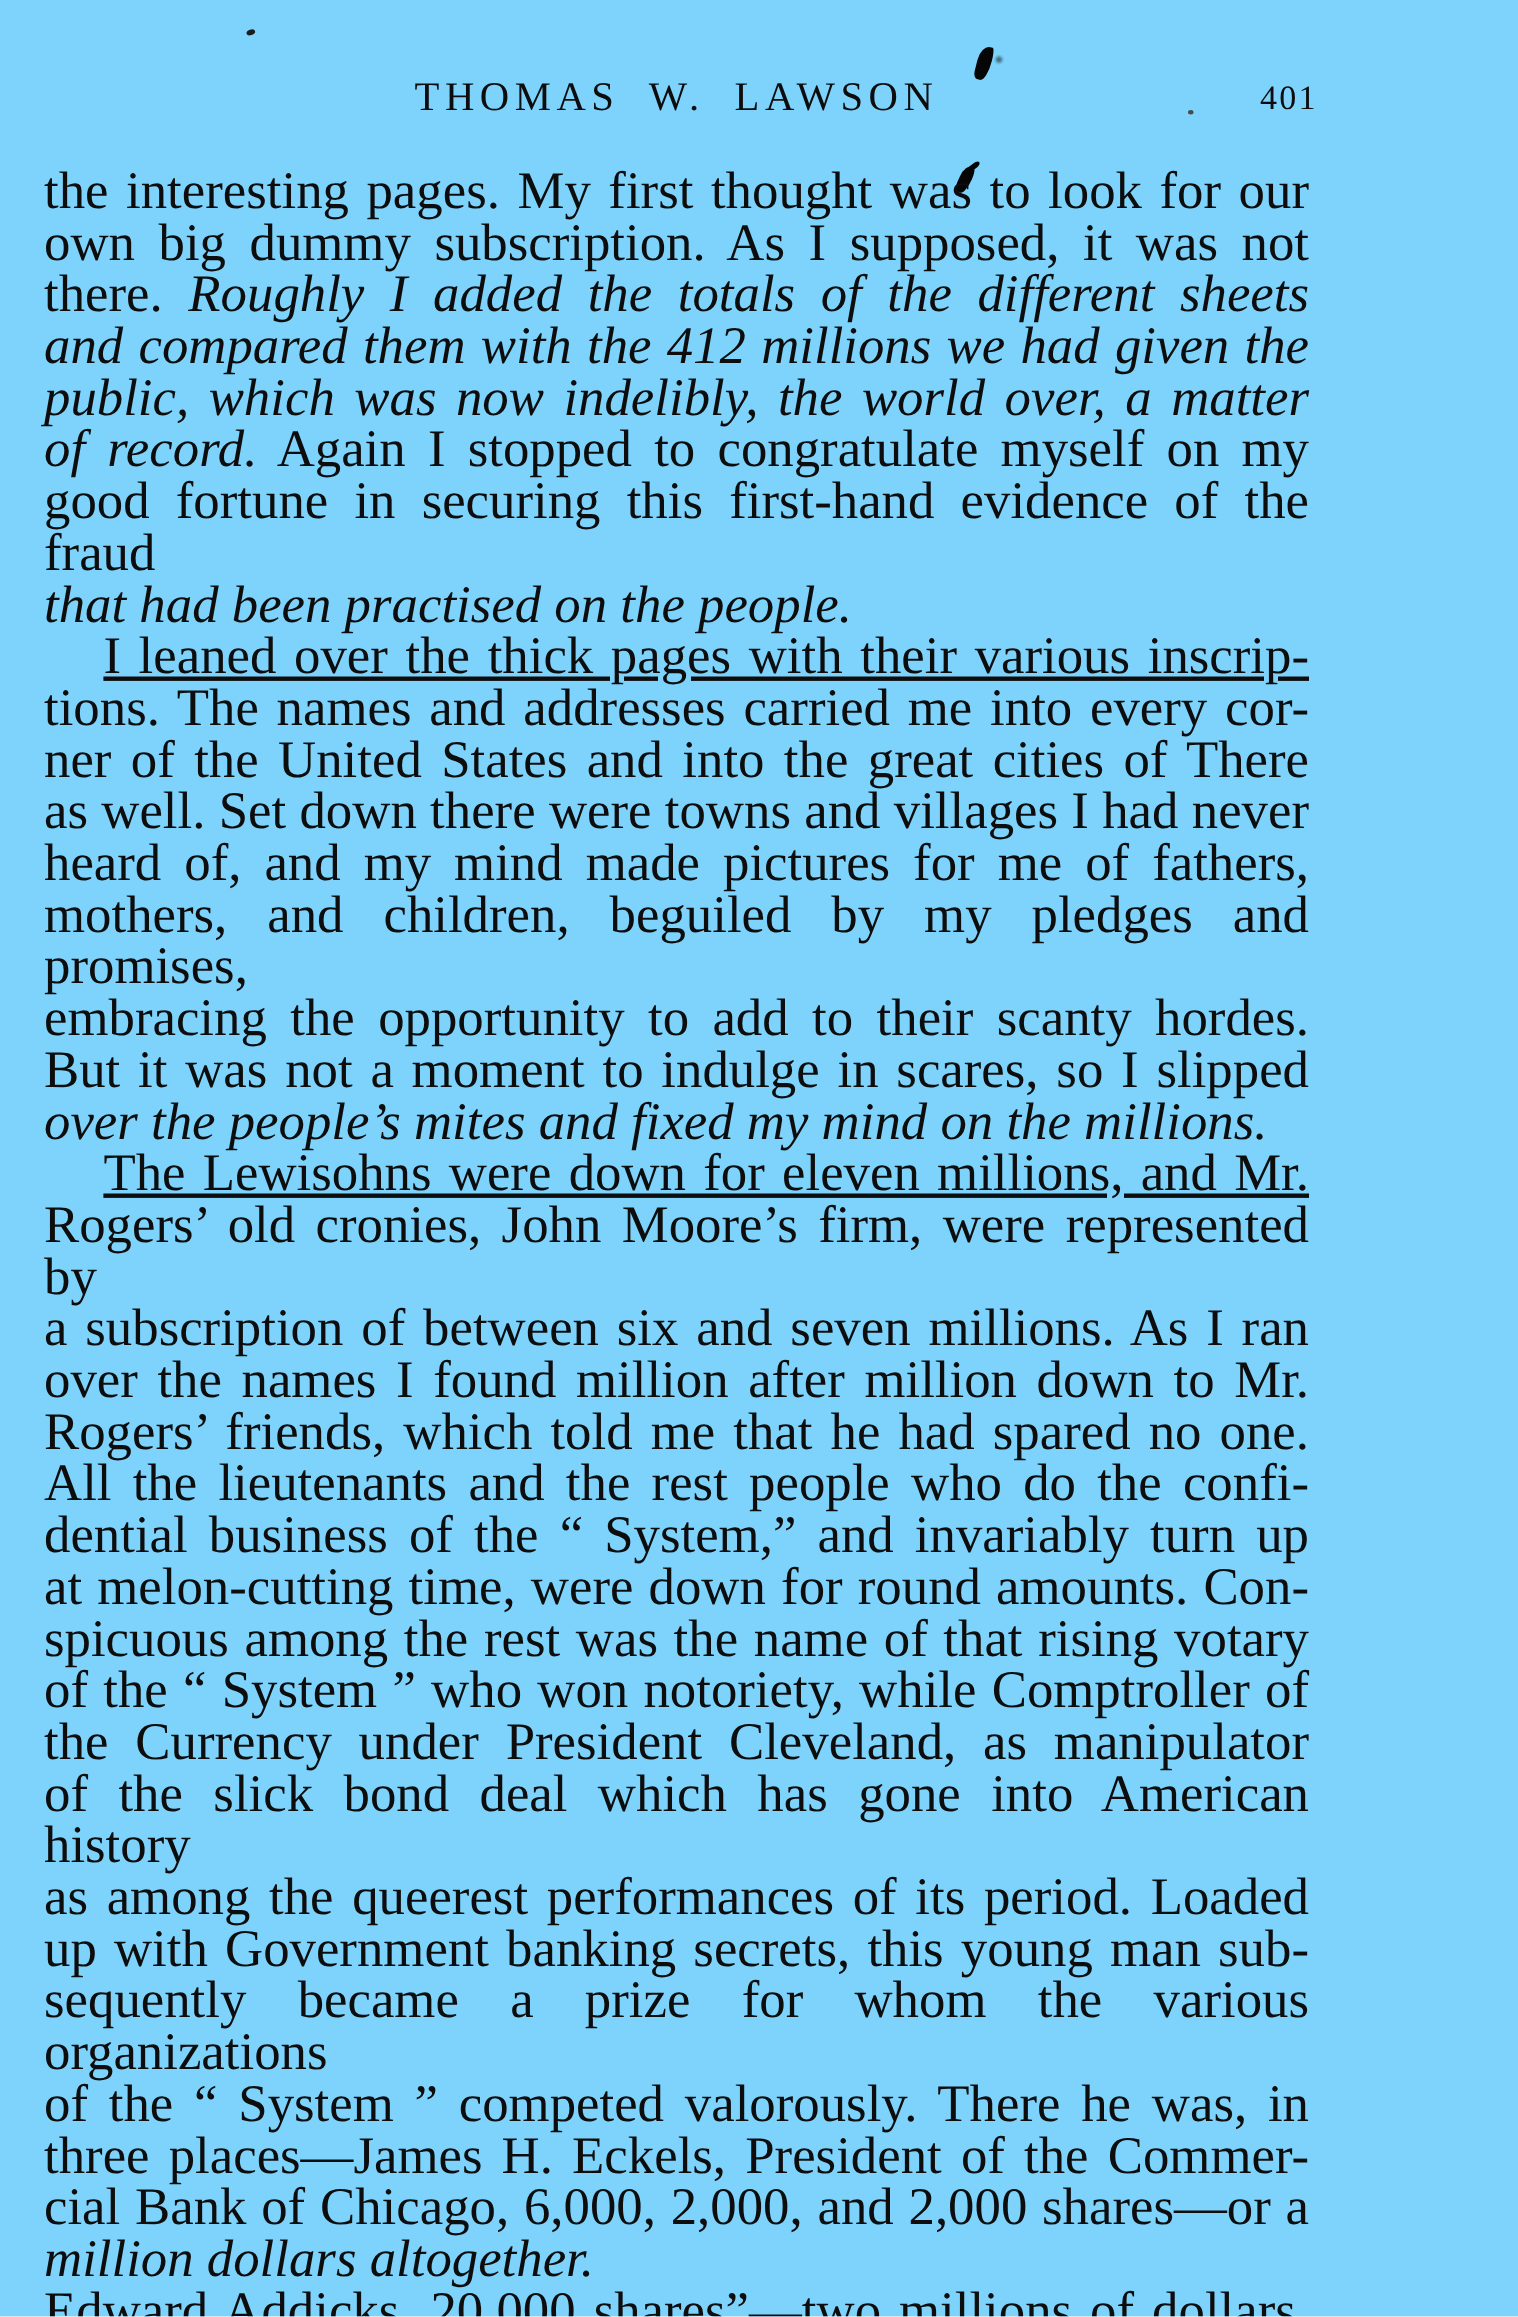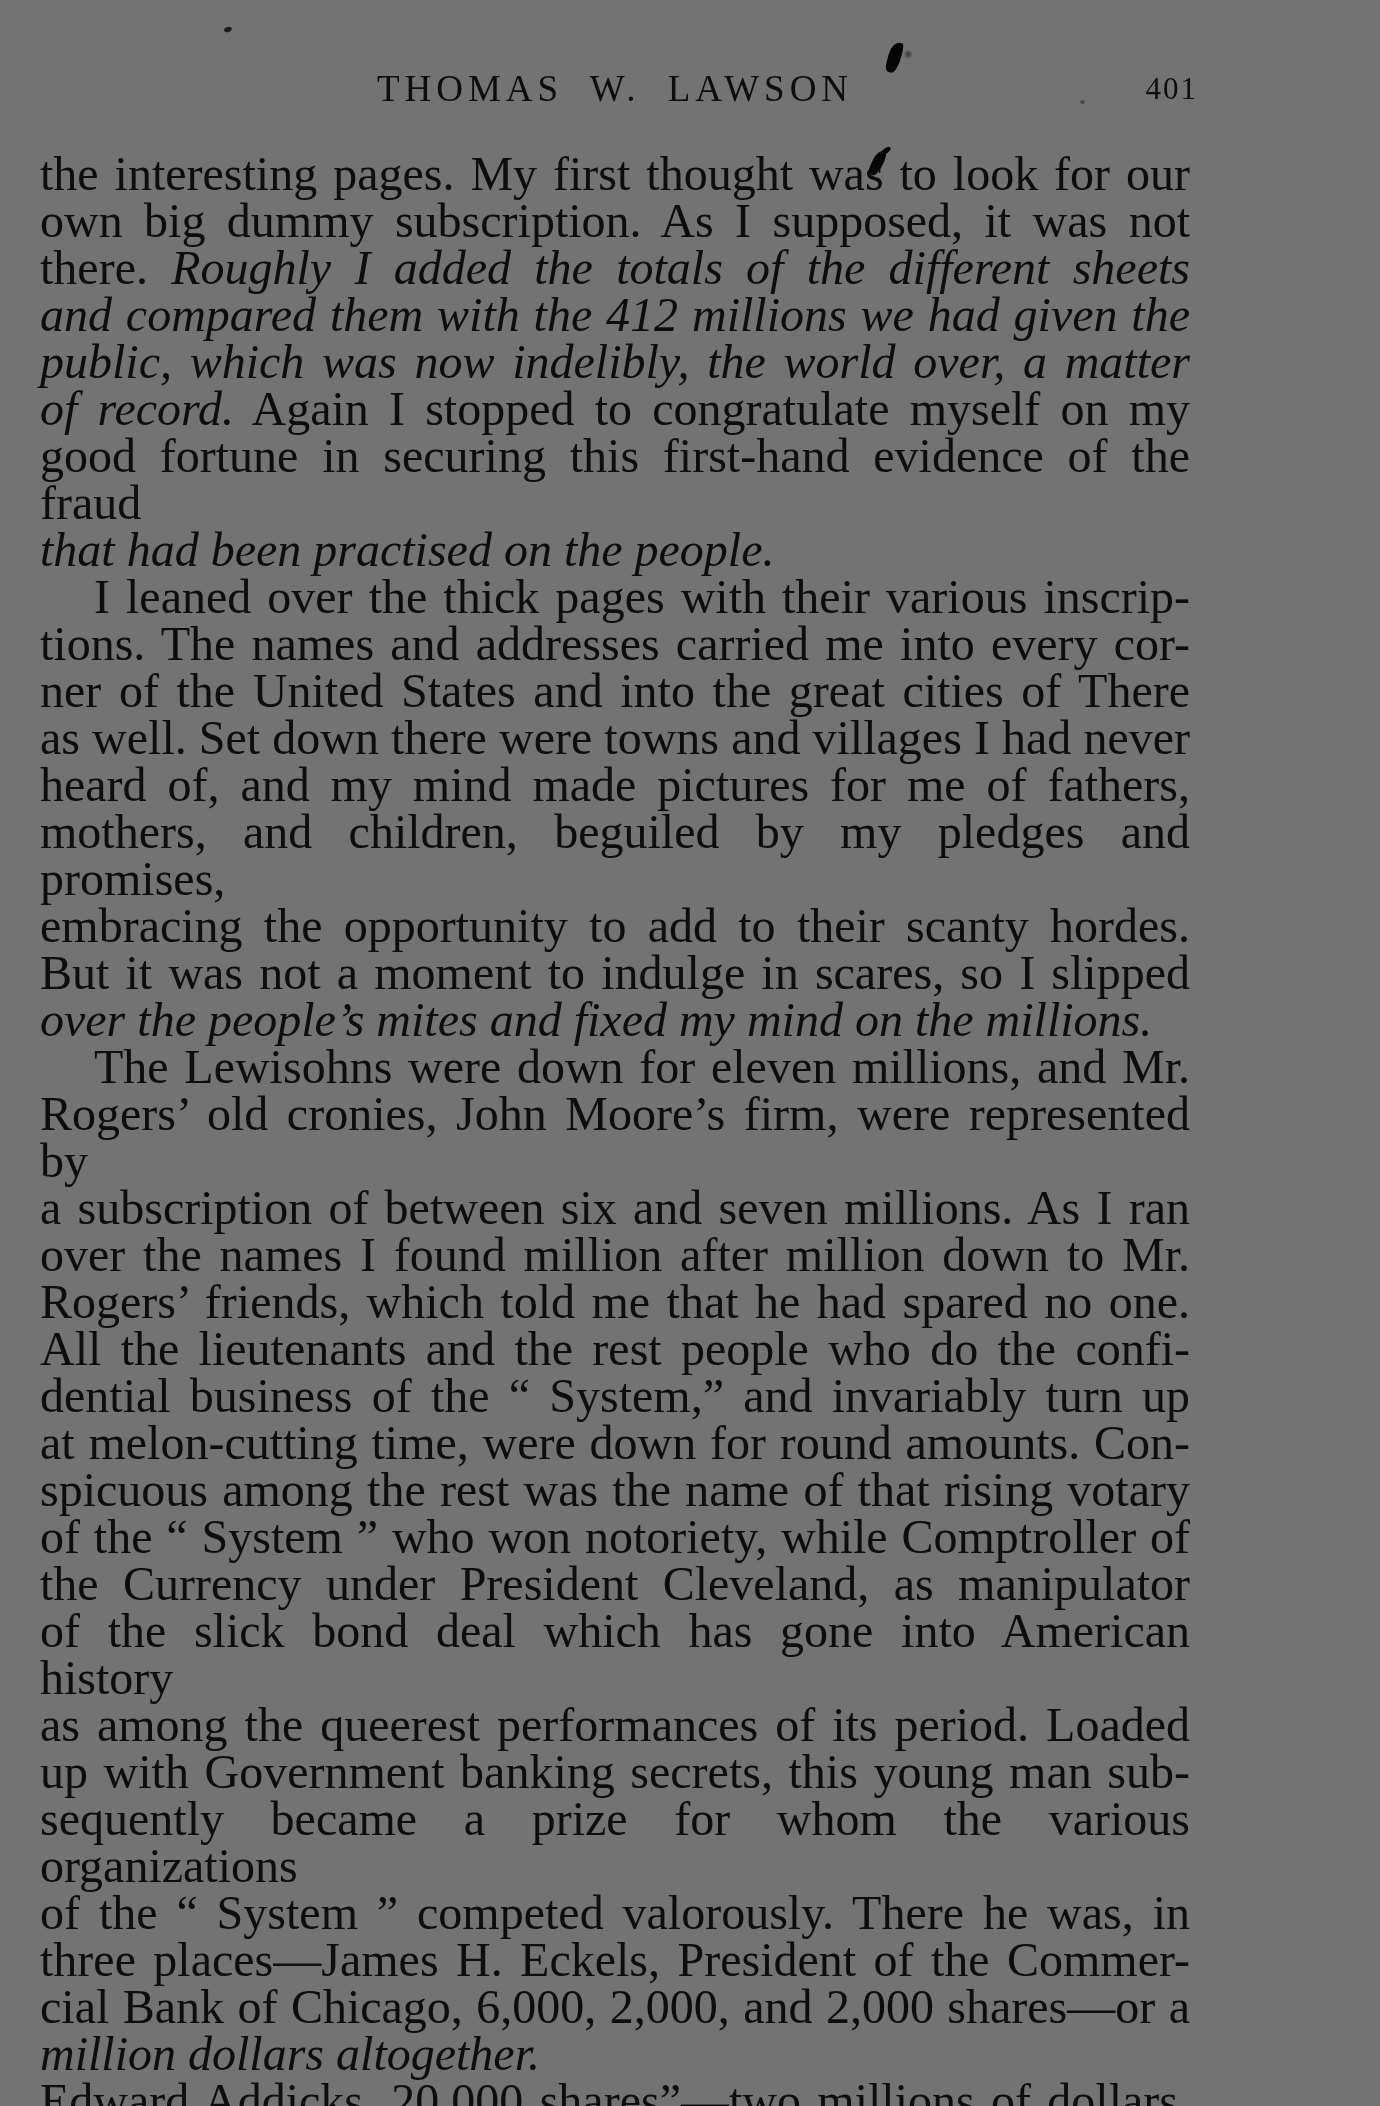--- a/index.html
+++ b/index.html
@@ -1,20 +1,20 @@
 <!DOCTYPE html>
 <html><head>
 <meta charset="utf-8">
 <style>
   html, body { margin: 0; padding: 0; background: #ffffff; }
   .page {
     position: relative;
     width: 1380px;
     height: 2106px;
-    background: #737373;
+    background: #7dd3fc;
     color: #0d0d0d;
     font-family: "Liberation Serif", "DejaVu Serif", serif;
     overflow: hidden;
   }
   .running-header {
     position: absolute;
     top: 64px;
     left: 40px;
     width: 1150px;
     height: 56px;
@@ -42,21 +42,21 @@
     width: 1150px;
     font-size: 48px;
     line-height: 47px;
   }
   .paragraph { margin: 0; }
   .line {
     text-align: justify;
     text-align-last: justify;
   }
   .line.lastline { text-align-last: left; font-style: italic; }
-  .line.indent { text-indent: 54px; }
+  .line.indent { text-indent: 54px; text-decoration: underline; }
   .it { font-style: italic; }
   
   .blot { position: absolute; background: #060606; }
   .blot-header {
     left: 888px; top: 42px; width: 13px; height: 31px;
     border-radius: 80% 20% 60% 40% / 55% 45% 75% 25%;
     transform: rotate(14deg);
   }
   .blot-header::after {
     content: ""; position: absolute; left: 13px; top: 4px;

